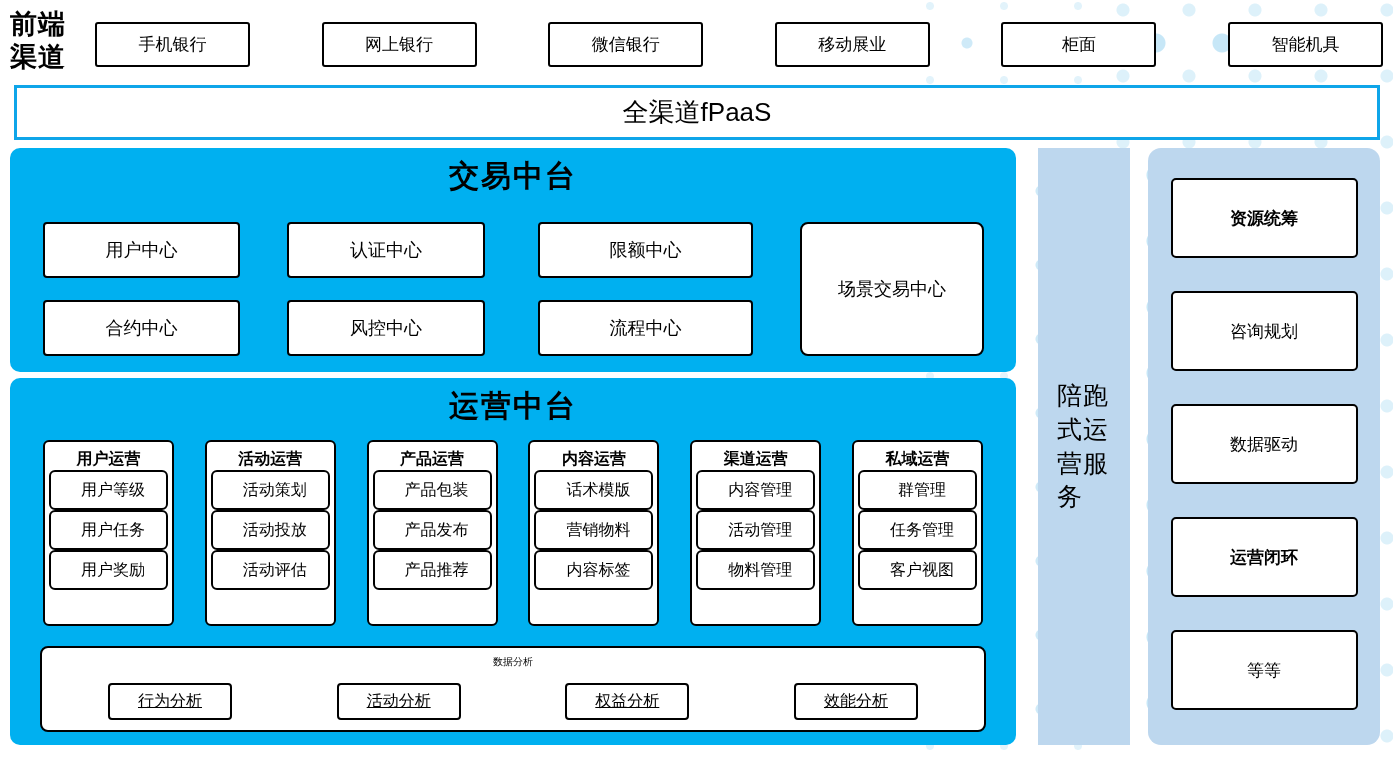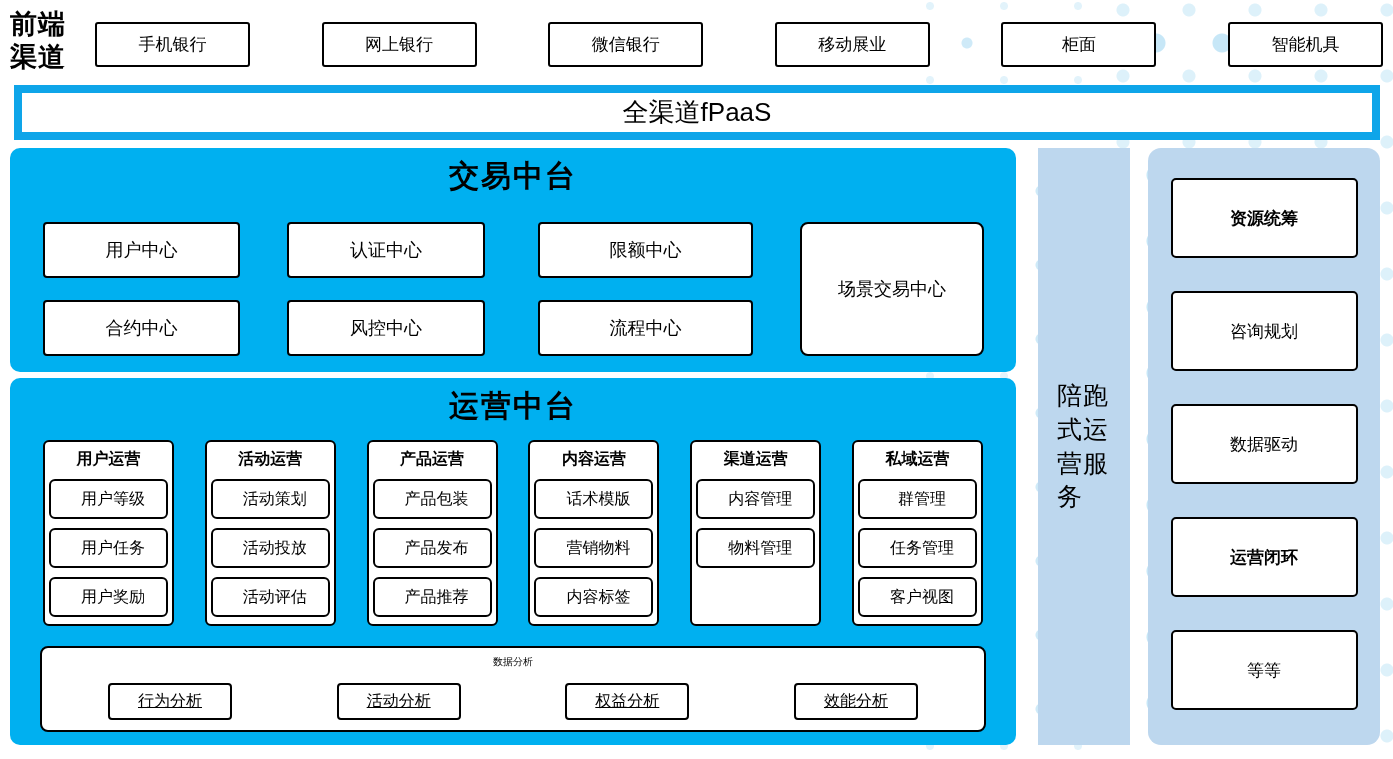--- a/index.html
+++ b/index.html
@@ -49,21 +49,21 @@
   .chan-box {
     width: 155px; height: 45px;
     background: #fff; border: 2px solid #000; border-radius: 3px;
     display: flex; align-items: center; justify-content: center;
     font-size: 17px;
   }
 
   
   .fpaas {
     left: 14px; top: 85px; width: 1366px; height: 55px;
-    background: #fff; border: 8px solid #0ea5e9;
+    background: #fff; border: 3px solid #0ea5e9;
     display: flex; align-items: center; justify-content: center;
     font-size: 26px;
   }
 
   
   .cyan-block { background: #00B0F0; border-radius: 10px; }
   .block-title {
     text-align: center; padding-top: 8px;
     font-family: "DejaVu Serif", "Liberation Serif", serif;
     font-weight: bold; font-size: 30px; letter-spacing: 2px;
@@ -92,21 +92,21 @@
     position: absolute; left: 0; top: 62px; width: 100%; height: 186px;
     display: flex; justify-content: space-between; padding: 0 33px;
   }
   .ops-col {
     width: 131px; height: 186px;
     background: #fff; border: 2px solid #000; border-radius: 6px;
     display: flex; flex-direction: column; align-items: center;
   }
   .ops-col-header { font-size: 16px; margin-top: 7px; font-weight: bold; }
   .ops-item {
-    width: 119px; height: 40px; margin-top: 9px;
+    width: 119px; height: 40px; 
     background: #fff; border: 2px solid #000; border-radius: 6px;
     display: flex; align-items: center; justify-content: center;
     font-size: 16px;
     padding-left: 9px;
   }
   .analysis {
     position: absolute; left: 30px; top: 268px; width: 946px; height: 86px;
     background: #fff; border: 2px solid #000; border-radius: 8px;
   }
   .analysis-title { text-align: center; font-size: 10px; margin-top: 7px; }
@@ -203,20 +203,21 @@
       </div>
       <div class="ops-col">
         <div class="ops-col-header">内容运营</div>
         <div class="ops-item">话术模版</div>
         <div class="ops-item">营销物料</div>
         <div class="ops-item">内容标签</div>
       </div>
       <div class="ops-col">
         <div class="ops-col-header">渠道运营</div>
         <div class="ops-item">内容管理</div>
+        <div class="ops-item">活动管理</div>
         <div class="ops-item">物料管理</div>
       </div>
       <div class="ops-col">
         <div class="ops-col-header">私域运营</div>
         <div class="ops-item">群管理</div>
         <div class="ops-item">任务管理</div>
         <div class="ops-item">客户视图</div>
       </div>
     </div>
 

